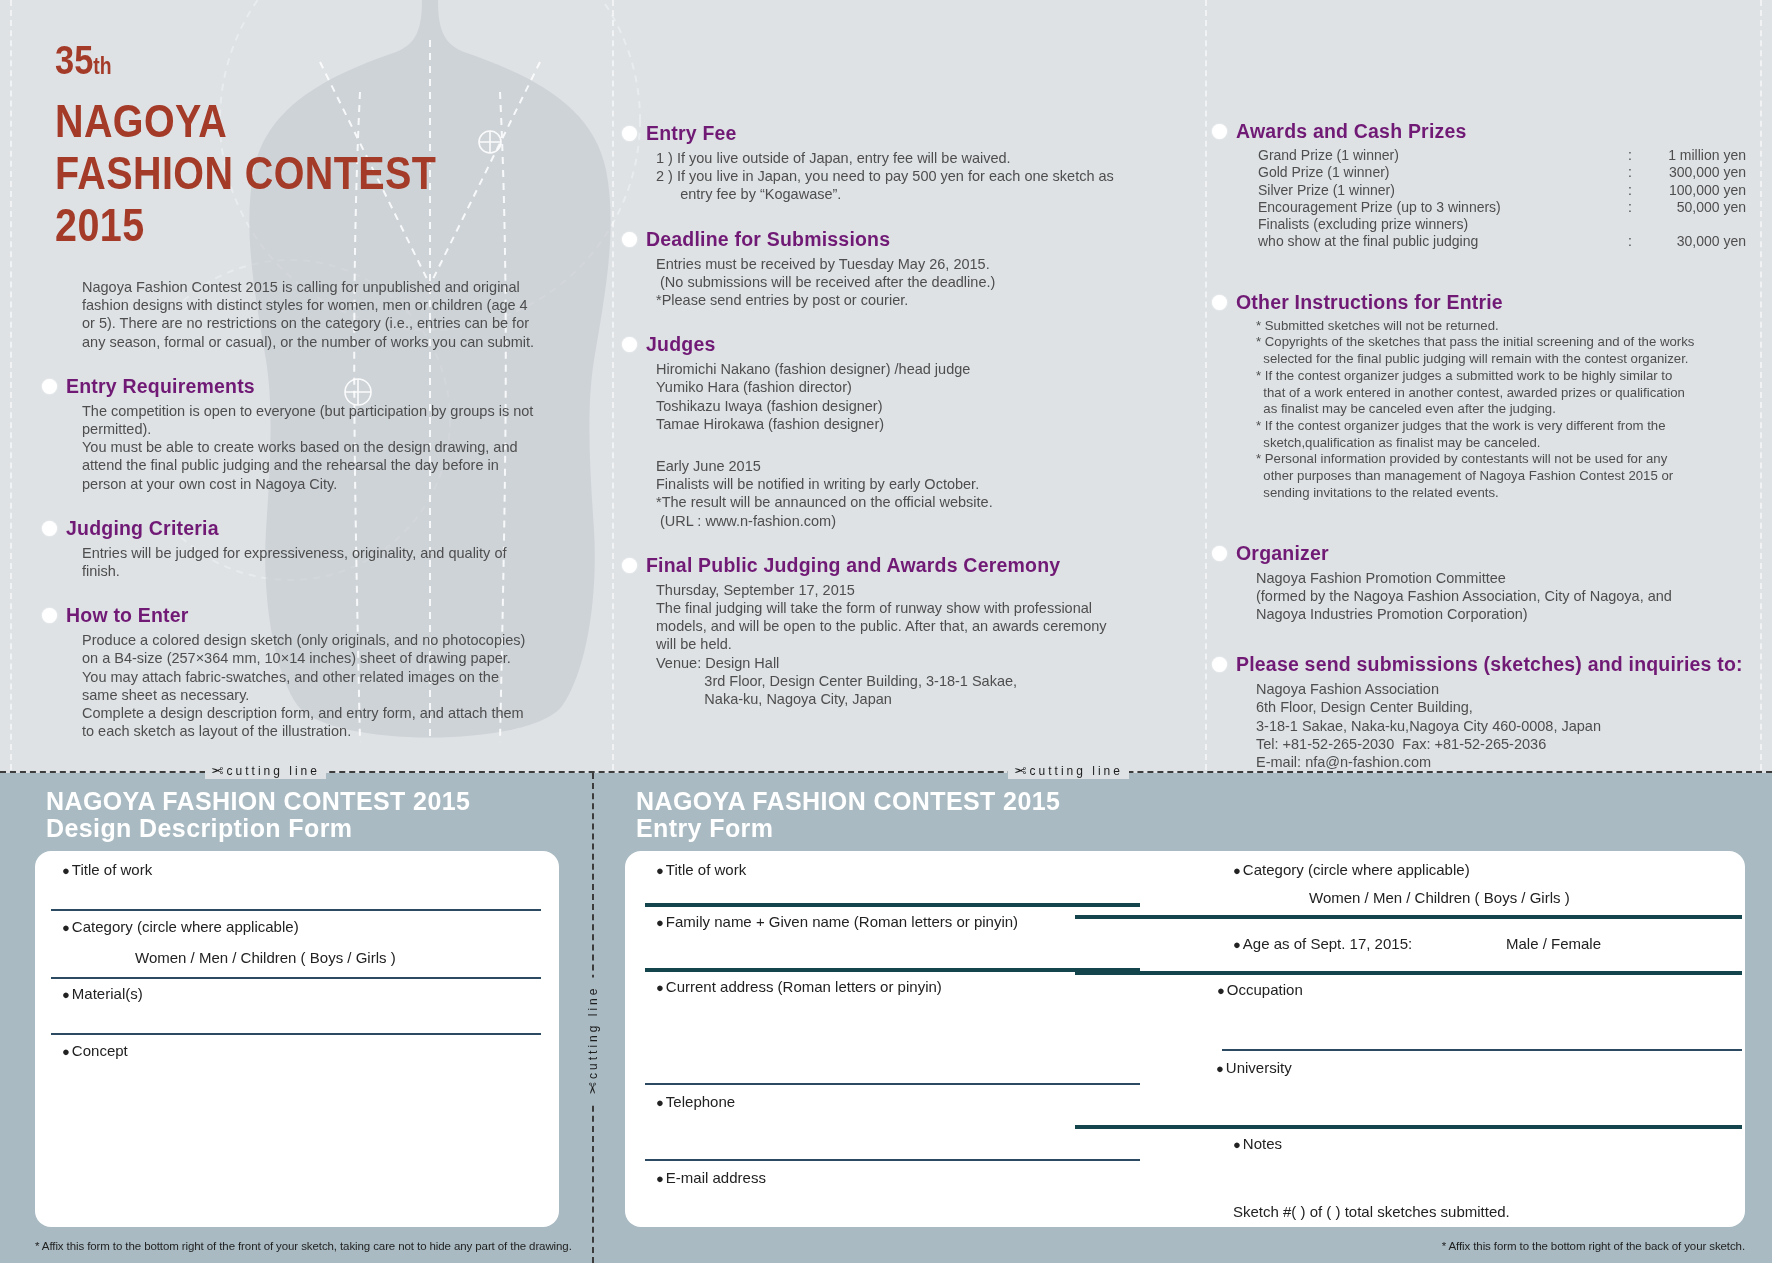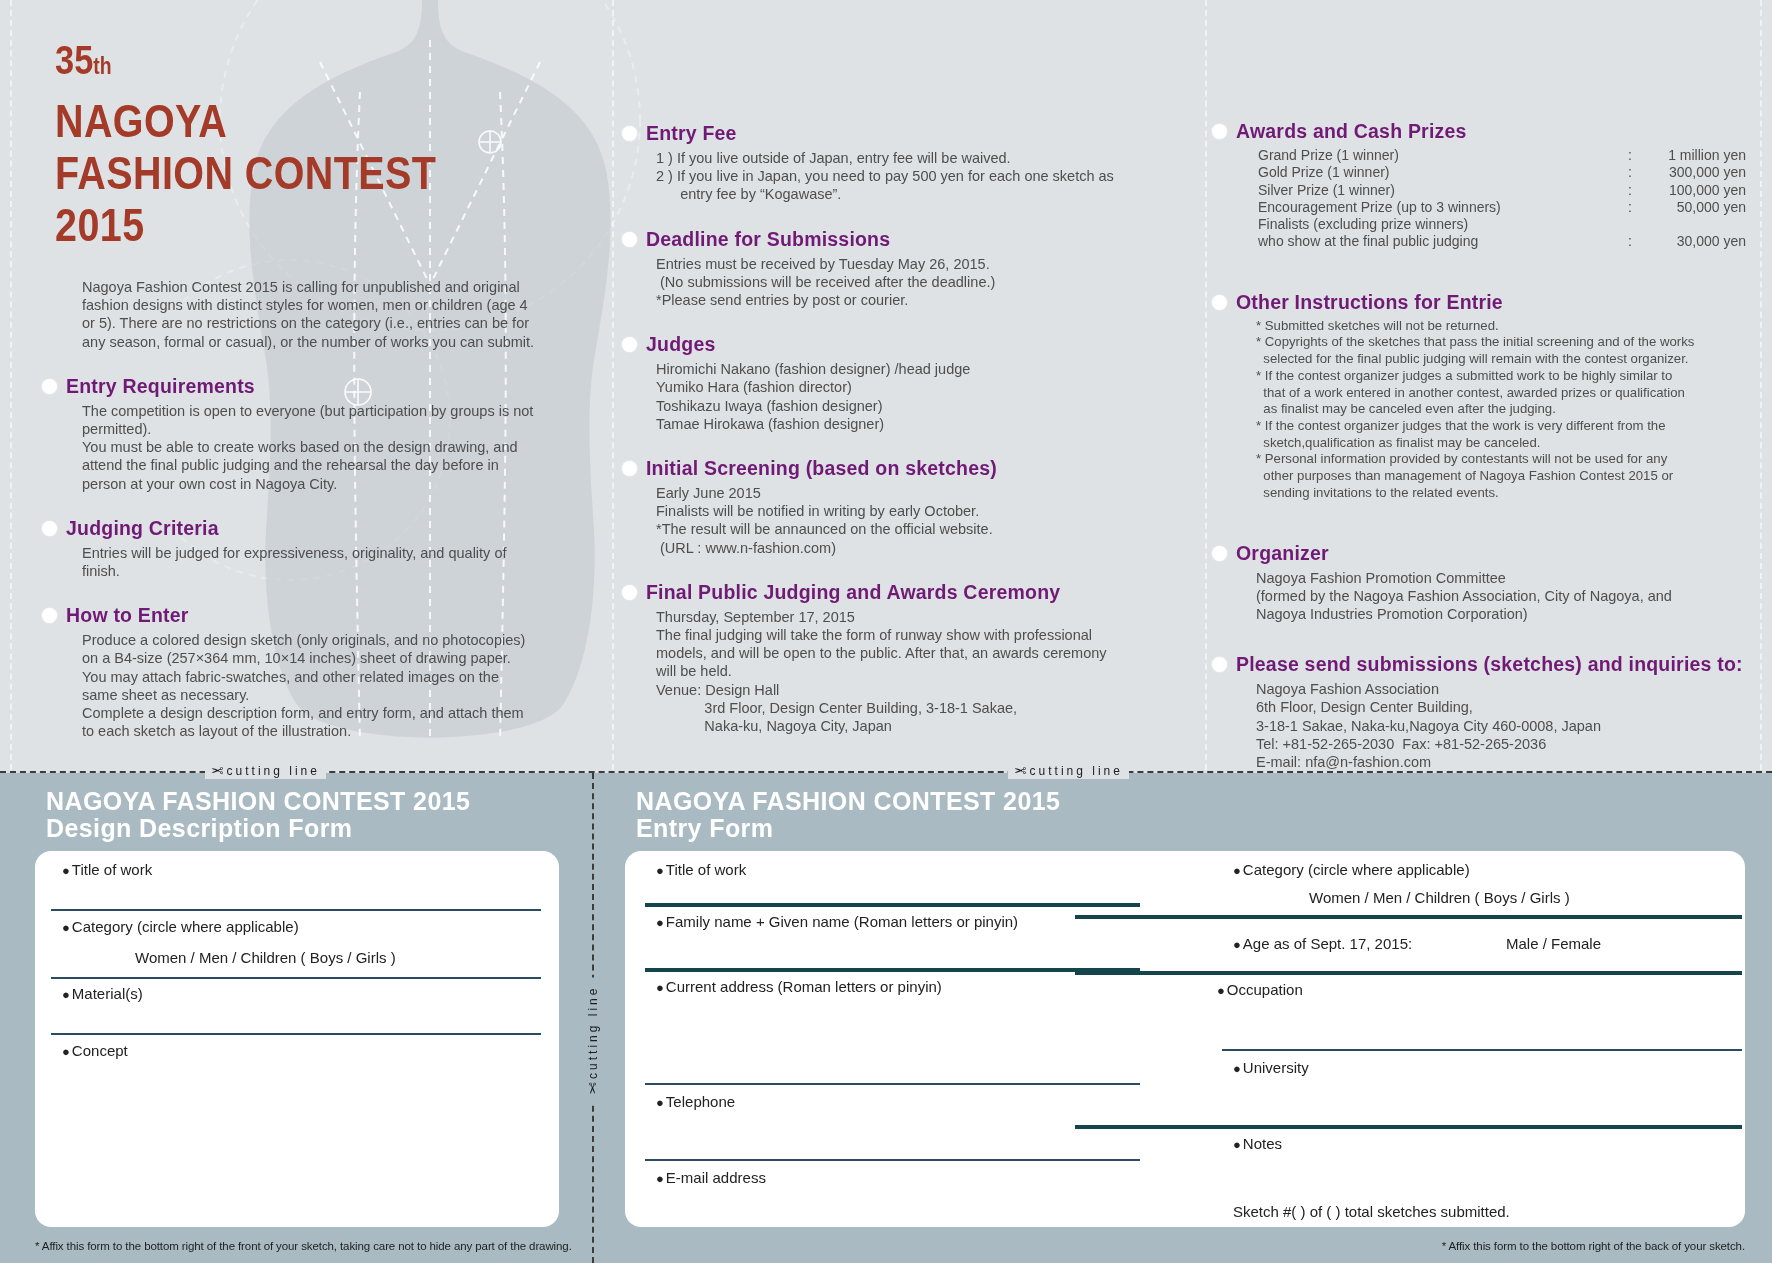--- a/index.html
+++ b/index.html
@@ -156,24 +156,20 @@
       <div class="h">
           <span class="bdot"></span>
           <span class="htxt">Judges</span>
         </div>
       <div class="b pre">Hiromichi Nakano (fashion designer) /head judge
 Yumiko Hara (fashion director)
 Toshikazu Iwaya (fashion designer)
 Tamae Hirokawa (fashion designer)</div>
     </section>
     <section class="sec">
-      <div class="h">
-          <span class="bdot"></span>
-          <span class="htxt">Initial Screening (based on sketches)</span>
-        </div>
       <div class="b pre">Early June 2015
 Finalists will be notified in writing by early October.
 *The result will be annaunced on the official website.
  (URL : www.n-fashion.com)</div>
     </section>
     <section class="sec">
       <div class="h">
           <span class="bdot"></span>
           <span class="htxt">Final Public Judging and Awards Ceremony</span>
         </div>
@@ -314,21 +310,21 @@
       <div class="f" style="left:20px;top:318px;"><span class="blt">●</span><span>E-mail address</span></div>
 
       <div class="f" style="left:597px;top:10px;"><span class="blt">●</span><span>Category (circle where applicable)</span></div>
       <div class="f prex" style="left:673px;top:38px;">Women       /       Men       /       Children (  Boys   /   Girls  )</div>
       <div class="rule thick" style="left:450px;top:64px;width:667px;"></div>
       <div class="f" style="left:597px;top:84px;"><span class="blt">●</span><span>Age as of Sept. 17, 2015:</span></div>
       <div class="f prex" style="left:870px;top:84px;">Male   /   Female</div>
       <div class="rule thick" style="left:450px;top:120px;width:667px;"></div>
       <div class="f" style="left:581px;top:130px;"><span class="blt">●</span><span>Occupation</span></div>
       <div class="rule" style="left:597px;top:198px;width:520px;"></div>
-      <div class="f" style="left:597px;top:208px;"><span class="blt">●</span><span>University</span></div>
+      <div class="f" style="left:580px;top:208px;"><span class="blt">●</span><span>University</span></div>
       <div class="rule thick" style="left:450px;top:274px;width:667px;"></div>
       <div class="f" style="left:597px;top:284px;"><span class="blt">●</span><span>Notes</span></div>
       <div class="f prex" style="left:597px;top:352px;">Sketch #(                    ) of (                    ) total sketches submitted.</div>
     </div>
     <div class="foot">* Affix this form to the bottom right of the back of your sketch.</div>
   </div>
 
 </div>
 
 </body></html>

